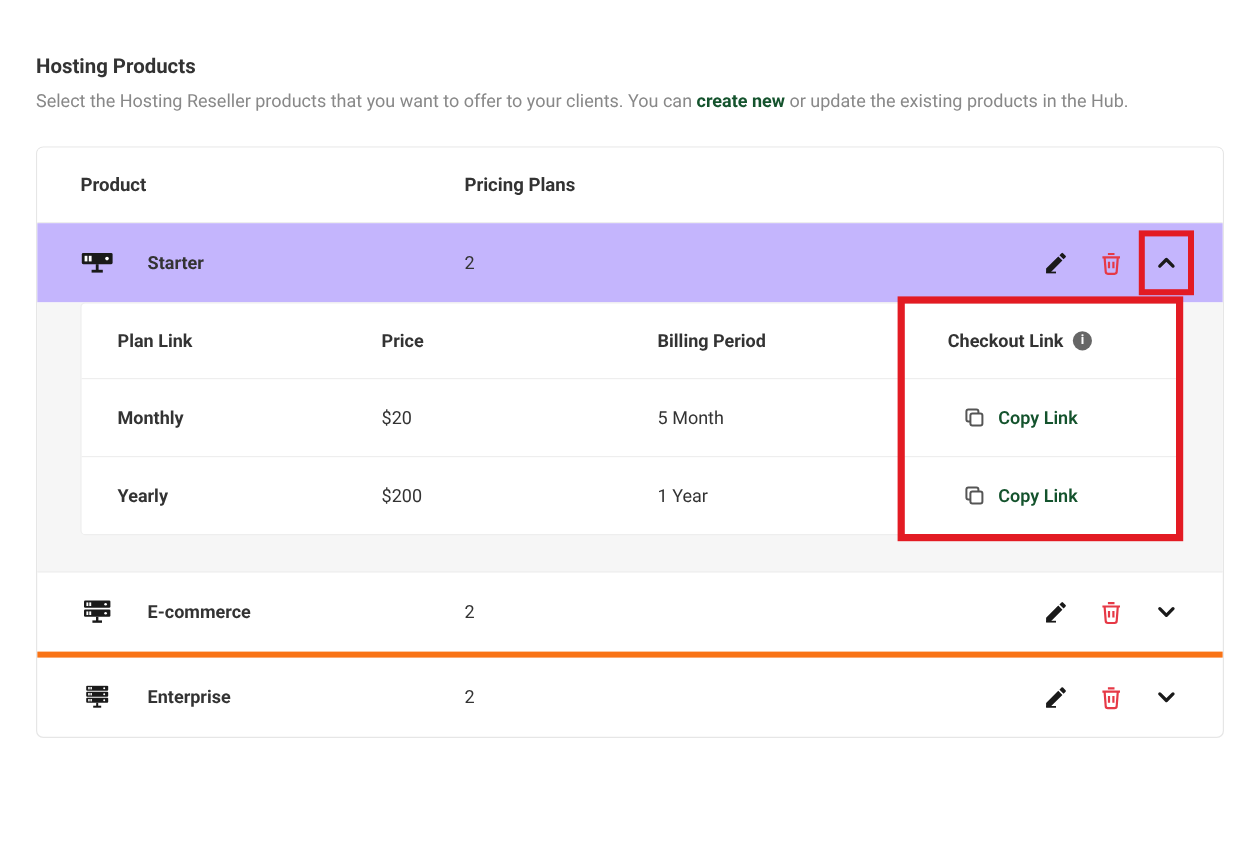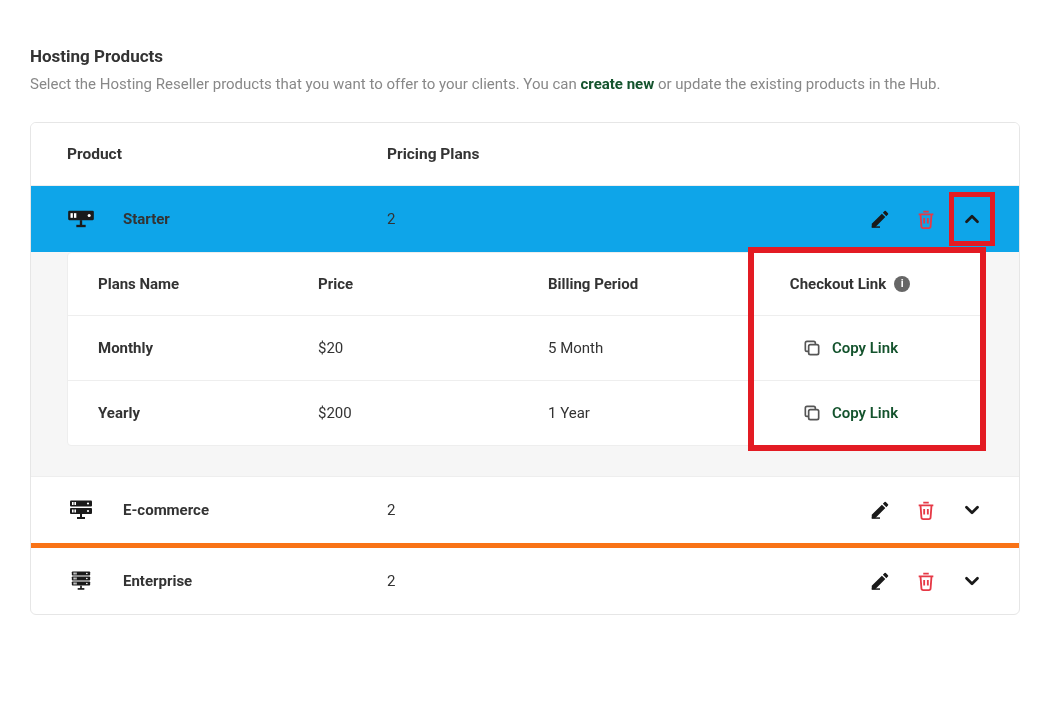--- a/index.html
+++ b/index.html
@@ -49,21 +49,21 @@
     background: #fff;
     border-bottom: 1px solid #eee;
   }
   .panel-head .col-product { flex: 0 0 320px; }
   .panel-head .col-plans   { flex: 1; }
 
   .prod-row {
     padding: 22px 36px;
     border-bottom: 5px solid #f97316;
   }
-  .prod-row.expanded { background: #0ea5e9; border-bottom: none; }
+  .prod-row.expanded { background: #c4b5fd; border-bottom: none; }
   .prod-icon {
     width: 28px; height: 20px;
     flex: 0 0 28px;
     margin-right: 28px;
     color: #1a1a1a;
   }
   .prod-icon svg { width: 100%; height: 100%; display: block; }
   .prod-name {
     flex: 0 0 264px;
     font-weight: 700;
@@ -199,21 +199,21 @@
                 <path fill="none" stroke="currentColor" stroke-width="3" stroke-linecap="round" stroke-linejoin="round" d="M6 15l6-6 6 6"></path>
               </svg>
           </span>
         </span>
       </div>
     </div>
 
     <div class="plans-container">
       <div class="plans-card">
         <div class="plan-head">
-          <div class="c-name">Plans Name</div>
+          <div class="c-name">Plan Link</div>
           <div class="c-price">Price</div>
           <div class="c-period">Billing Period</div>
           <div class="c-link">
             <span>Checkout Link</span>
             <span class="info-dot">i</span>
           </div>
         </div>
 
         <div class="plan-row">
           <div class="c-name">Monthly</div>

